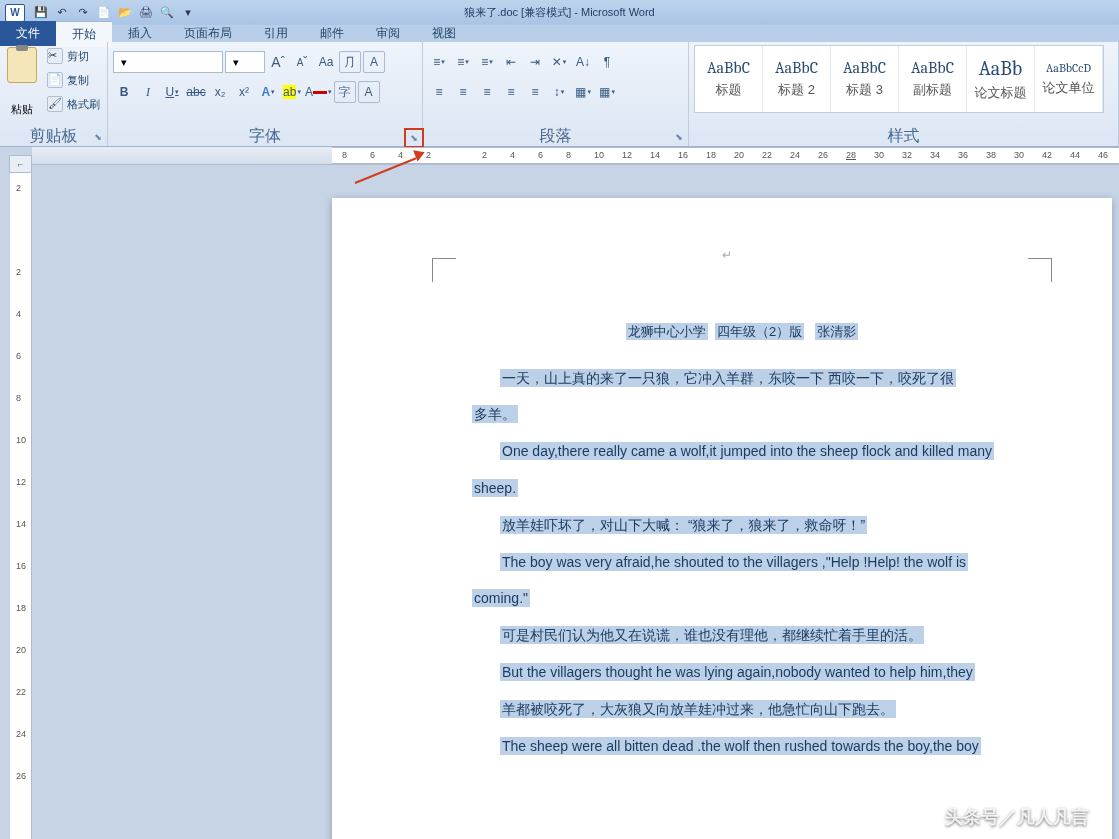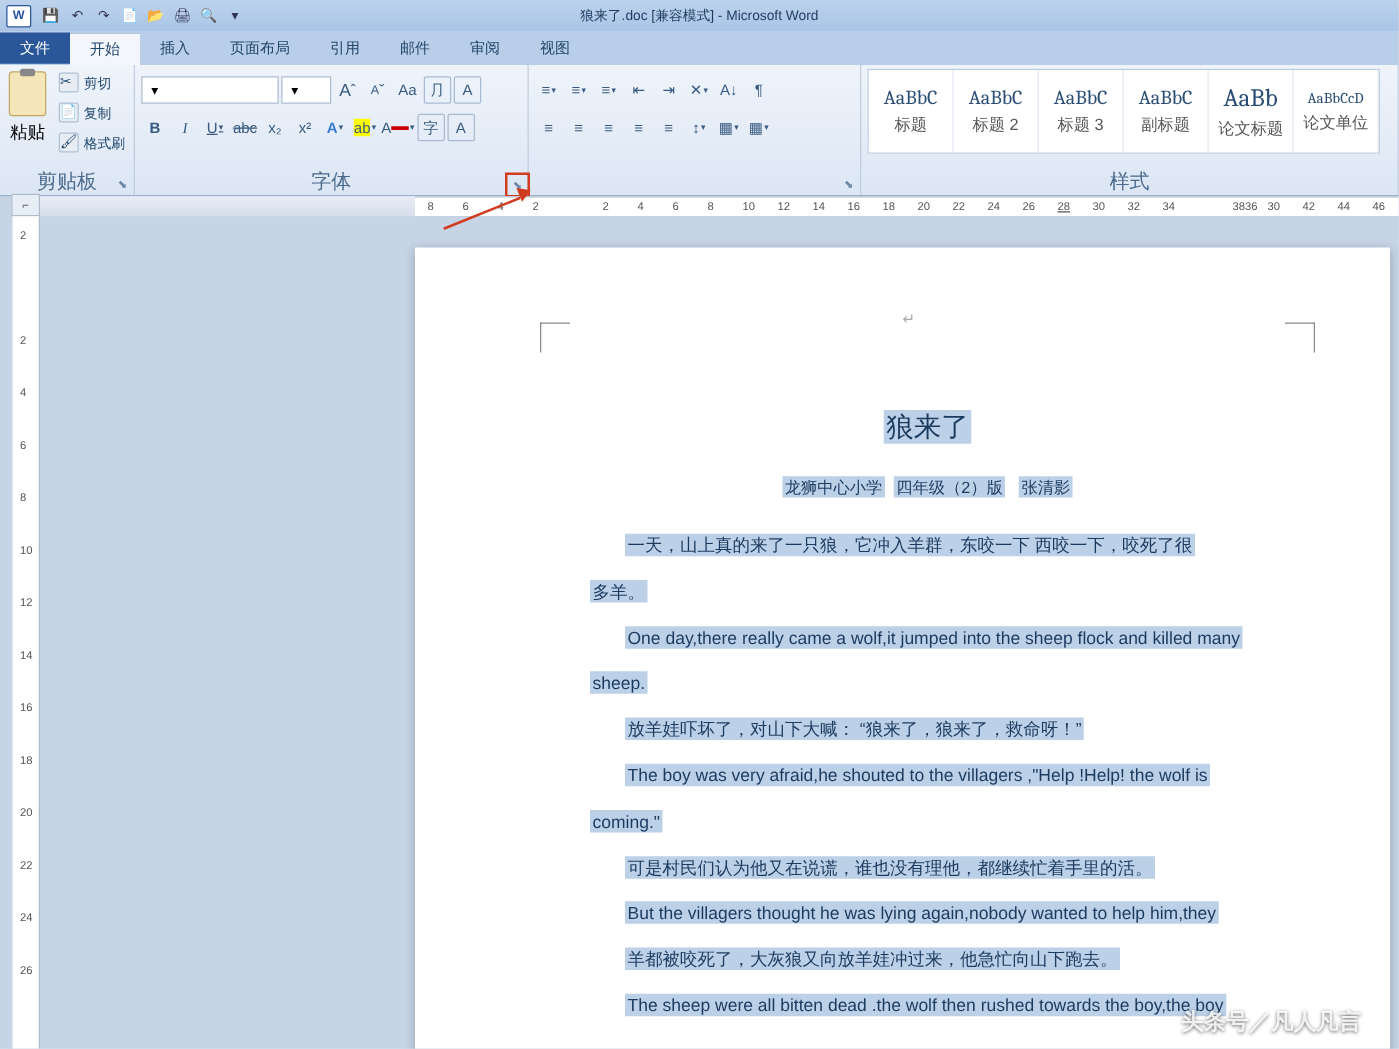--- a/index.html
+++ b/index.html
@@ -6,38 +6,38 @@
 body { background:#c6d4e6; overflow:hidden; width:1119px; height:839px; position:relative; }
 
 
 .titlebar { height:25px; background:linear-gradient(#bdd3ec,#a9c4e6); display:flex; align-items:center; font-size:11px; color:#335; }
 .titlebar .w-icon { width:20px; height:18px; background:#fff; border:1px solid #2a579a; color:#2a579a; font-weight:bold; font-size:10px; display:flex; align-items:center; justify-content:center; margin:0 5px; border-radius:2px; }
 .qat { display:flex; gap:3px; margin-left:2px; }
 .qat .qbtn { width:18px; height:18px; display:flex; align-items:center; justify-content:center; font-size:11px; }
 .titlebar .title { position:absolute; left:50%; transform:translateX(-50%); color:#1e3a5f;text-align:right; }
 
 
-.tabs { height:27px; display:flex; align-items:center; background:#b9cee8; font-size:12px; }
+.tabs { height:17px; display:flex; align-items:center; background:#b9cee8; font-size:12px; }
 .tab { padding:4px 16px; color:#21476b; cursor:pointer; }
 .tab.file { background:#2a579a; color:#fff; }
 .tab.active { background:#f3f6fb; border-top:1px solid #a0b7d4; }
 
 
 .ribbon { height:105px; background:linear-gradient(#eff4fb,#dce6f4); display:flex; border-bottom:1px solid #9fb2cc; }
 .group { border-right:1px solid #c0cddf; display:flex; flex-direction:column; padding:3px 5px 0; position:relative; }
 .group-label { font-size:16px; color:#4a6a8e; text-align:center; height:18px; line-height:16px; position:relative; }
 .group-body { flex:1; display:flex; align-items:flex-start; gap:4px; }
 .launcher { position:absolute; right:2px; bottom:2px; width:14px; height:14px; font-size:9px; color:#6b86a7; display:flex; align-items:center; justify-content:center; }
 .launcher.marked { border:2px solid #d13b1e; width:20px; height:20px; right:-2px; bottom:-2px; }
 
 
 .clipboard .paste { display:flex; flex-direction:column; align-items:center; width:34px; }
 .clipboard .paste-icon { width:30px; height:36px; background:#f4e6b8; border:1px solid #c4a860; border-radius:3px; position:relative; margin-top:2px; }
 .clipboard .paste-icon::after { content:''; position:absolute; top:-3px; left:8px; width:12px; height:6px; background:#888; border-radius:2px; }
-.clipboard .paste-label { font-size:14px; margin-top:4px; }
+.clipboard .paste-label { font-size:11px; margin-top:19px; }
 .clipboard .mini-btns { display:flex; flex-direction:column; gap:2px; margin-left:4px; font-size:11px; color:#21476b; }
 .clipboard .mini-btns .mb { display:flex; align-items:center; gap:4px; height:22px; }
 .mb .mi { width:16px; height:16px; background:#e8edf4; border:1px solid #b0c0d4; border-radius:2px; }
 
 
 .font .row { display:flex; gap:2px; align-items:center; height:26px; }
 .font .combo { height:22px; border:1px solid #a9bbd1; background:#fff; font-size:11px; padding:0 4px; display:flex; align-items:center; }
 .fbtn { min-width:22px; height:22px; display:flex; align-items:center; justify-content:center; font-size:12px; color:#385a80; cursor:pointer; }
 .fbtn.bold { font-weight:bold; }
 .fbtn.italic { font-style:italic; font-family:serif; }
@@ -224,20 +224,21 @@
         <div class="fbtn">
             <span>▦</span>
             <span class="dd">▾</span>
           </div>
         <div class="fbtn">
             <span>▦</span>
             <span class="dd">▾</span>
           </div>
       </div>
     </div>
+    <div class="group-label">段落</div>
     <div class="launcher">⬊</div>
   </div>
 
   <div class="group styles">
     <div class="group-body">
       <div class="gallery">
         <div class="sty">
             <div class="prev">AaBbC</div>
             <div class="lbl">标题</div>
           </div>
@@ -286,21 +287,21 @@
     <div class="tick" style="left: 646px;">16</div>
     <div class="tick" style="left: 674px;">18</div>
     <div class="tick" style="left: 702px;">20</div>
     <div class="tick" style="left: 730px;">22</div>
     <div class="tick" style="left: 758px;">24</div>
     <div class="tick" style="left: 786px;">26</div>
     <div class="tick" style="left: 814px; text-decoration: underline;">28</div>
     <div class="tick" style="left: 842px;">30</div>
     <div class="tick" style="left: 870px;">32</div>
     <div class="tick" style="left: 898px;">34</div>
-    <div class="tick" style="left: 964px;">36</div>
+    <div class="tick" style="left: 926px;">36</div>
     <div class="tick" style="left: 954px;">38</div>
     <div class="tick" style="left: 982px;">30</div>
     <div class="tick" style="left: 1010px;">42</div>
     <div class="tick" style="left: 1038px;">44</div>
     <div class="tick" style="left: 1066px;">46</div>
   </div>
 
 <div class="editor-area">
   <div class="vruler">
       <div class="vt" style="top: 10px;">2</div>
@@ -318,21 +319,20 @@
       <div class="vt" style="top: 514px;">22</div>
       <div class="vt" style="top: 556px;">24</div>
       <div class="vt" style="top: 598px;">26</div>
     </div>
   <div class="docwrap">
     <div class="page">
       <div class="crop tl"></div>
       <div class="crop tr"></div>
       <div class="pmark">↵</div>
       <div class="doc-content">
-        <div class="doc-title"><span>狼来了</span></div>
         <div class="subtitle">
           <span>龙狮中心小学</span>&nbsp;&nbsp;<span>四年级（2）版</span>&nbsp;&nbsp;&nbsp;<span>张清影</span>
         </div>
         <div class="doc-para"><span>一天，山上真的来了一只狼，它冲入羊群，东咬一下  西咬一下，咬死了很</span></div>
         <div class="doc-para" style="text-indent:0"><span>多羊。</span></div>
         <div class="doc-para"><span>One day,there really came a wolf,it jumped into the sheep flock and killed many</span></div>
         <div class="doc-para" style="text-indent:0"><span>sheep.</span></div>
         <div class="doc-para"><span>放羊娃吓坏了，对山下大喊： “狼来了，狼来了，救命呀！”</span></div>
         <div class="doc-para"><span>The boy was very afraid,he shouted to the villagers ,"Help !Help! the wolf is</span></div>
         <div class="doc-para" style="text-indent:0"><span>coming."</span></div>

